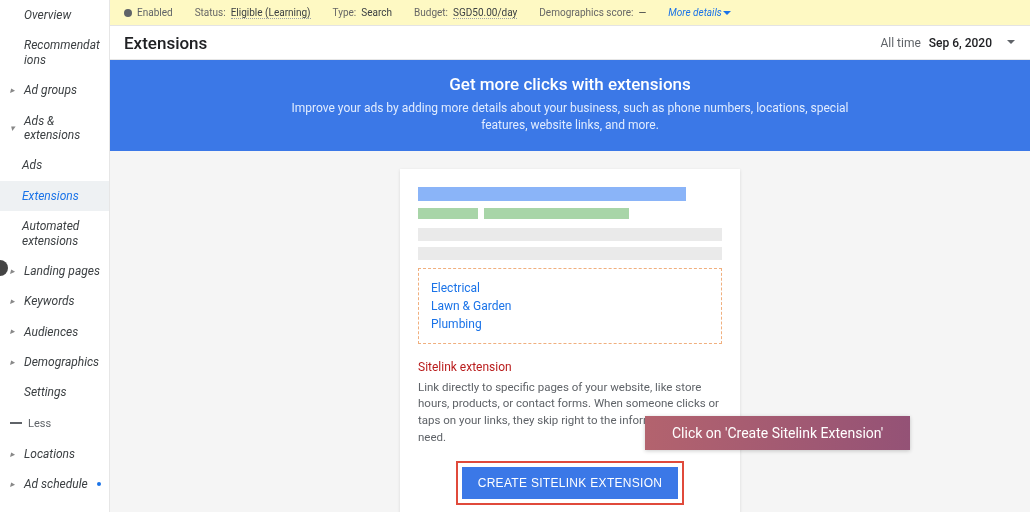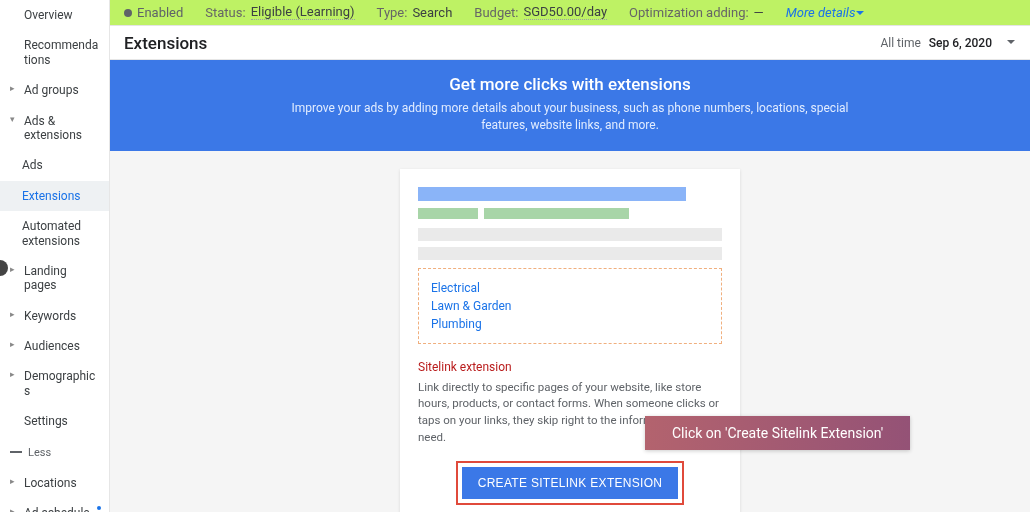--- a/index.html
+++ b/index.html
@@ -19,24 +19,25 @@
     width: 110px;
     background:#fff;
     border-right:1px solid #e6e6e6;
     font-size:12px;
     color:#3c4043;
     flex:0 0 110px;
     overflow:hidden;
   }
   .nav-item {
     display:flex;
-    align-items:flex-start;
+    align-items:center;
     padding:8px 8px 8px 10px;
     cursor:pointer;
     line-height:1.2;
+    font-style:italic;
   }
   .nav-item .chev {
     width:10px;
     font-size:9px;
     color:#888;
     margin-right:4px;
     flex:0 0 10px;
   }
   .nav-item.sub { padding-left:22px; }
   .nav-item.active { background:#eef1f3; color:#1a73e8; }
@@ -44,25 +45,25 @@
   .dot-blue { width:4px;height:4px;border-radius:50%;background:#1a73e8;margin-left:4px; flex:0 0 4px;}
   .less-row {
     display:flex;align-items:center;padding:9px 10px;font-size:11px;color:#5f6368;
   }
   .less-row .dash { width:12px;height:2px;background:#5f6368;margin-right:6px; display:inline-block;}
   
   .main { flex:1; display:flex;flex-direction:column; position:relative; }
   
   .statusbar {
     height:26px;
-    background:#bef264;
+    background:#fef9c3;
     border-bottom:1px solid #e4e4e4;
     display:flex;align-items:center;
     padding:0 14px;
-    font-size:13px;
+    font-size:10px;
     color:#5f6368;
     gap:22px;
   }
   .statusbar .group { display:flex;align-items:center;gap:5px; }
   .status-dot {width:8px;height:8px;border-radius:50%;background:#5f6368;display:inline-block;}
   .dotted { border-bottom:1px dotted #9aa0a6; display:inline-block; line-height:1.1;}
   .statusbar .label { color:#666; }
   .statusbar .val { color:#3c4043; }
   .more-link { color:#1a73e8; cursor:pointer; display:flex;align-items:center;gap:0;font-style:italic;}
   .more-link svg { width:10px;height:10px;fill:#1a73e8;}
@@ -207,21 +208,21 @@
       </div>
       <div class="group">
         <span class="label">Type:</span>
         <span class="val">Search</span>
       </div>
       <div class="group">
         <span class="label">Budget:</span>
         <span class="val dotted">SGD50.00/day</span>
       </div>
       <div class="group">
-        <span class="label">Optimization adding:</span>
+        <span class="label">Demographics score:</span>
         <span class="val">—</span>
       </div>
       <div class="more-link">
         <span>More details</span>
         <svg viewBox="0 0 10 10">
             <path d="M1 3l4 4 4-4z"></path>
           </svg>
       </div>
     </div>
 

